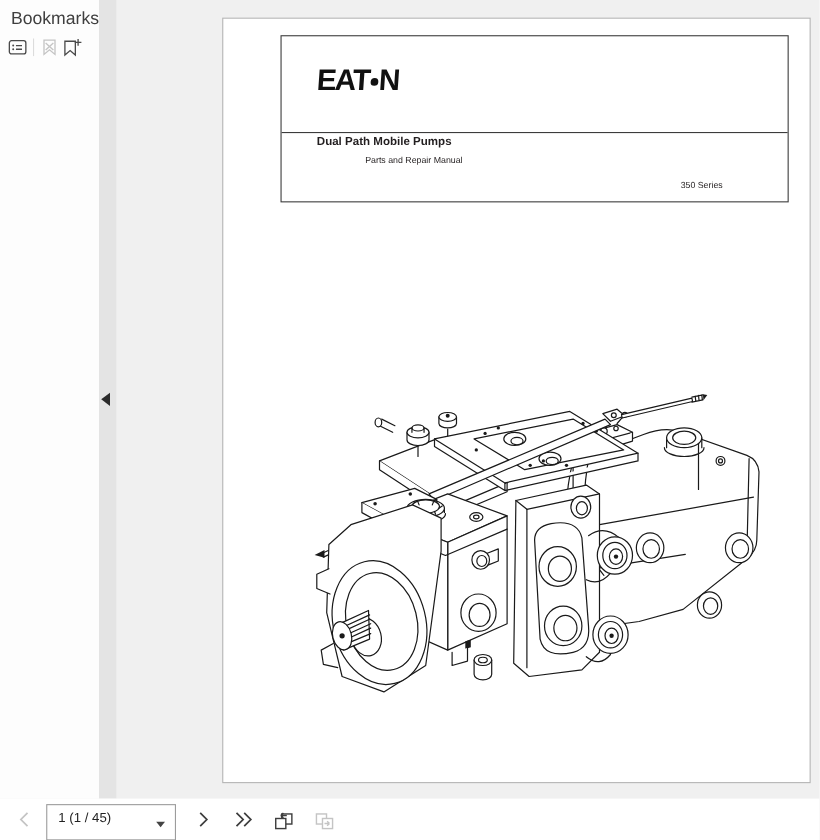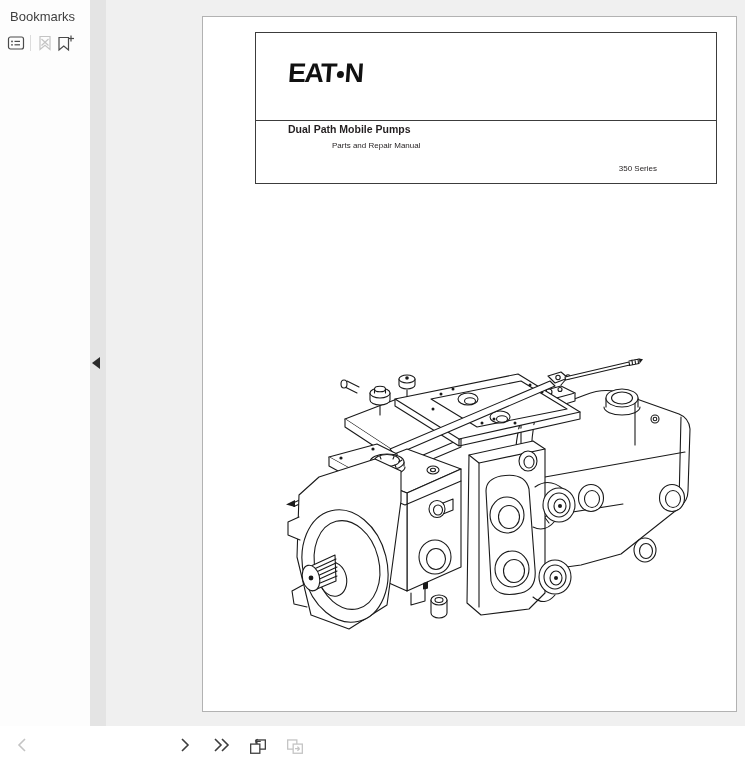--- a/index.html
+++ b/index.html
@@ -1,21 +1,21 @@
 <!DOCTYPE html>
 <html><head>
 <meta charset="utf-8">
 <style>
   * { margin:0; padding:0; box-sizing:border-box; }
   html,body { width:745px; height:764px; overflow:hidden; }
   body { position:relative; background:#f0f0f0; font-family:"Liberation Sans", sans-serif; }
 
   
   .sidebar { position:absolute; left:0; top:0; width:90px; height:726px; background:#fdfdfd; }
-  .sidebar-title { position:absolute; left:10px; top:9px; font-size:13px; color:#3f3f3f; }
+  .sidebar-title { position:absolute; left:10px; top:9px; font-size:16px; color:#3f3f3f; }
   .sidebar-toolbar { position:absolute; left:6px; top:33px; height:20px; display:flex; align-items:center; }
   .sb-btn { width:20px; height:20px; display:flex; align-items:center; justify-content:center; cursor:pointer; }
   .sb-sep { width:1px; height:16px; background:#dcdcdc; margin:0 4px; }
 
   
   .strip { position:absolute; left:90px; top:0; width:16px; height:726px; background:#e4e4e4; }
   .collapse-handle { position:absolute; left:2px; top:357px; width:0; height:0;
     border-top:6px solid transparent; border-bottom:6px solid transparent; border-right:8px solid #2b2b2b; cursor:pointer; }
 
   
@@ -239,20 +239,24 @@
   </div>
 </div>
 
 <div class="nav-toolbar">
   <div class="nav-btn" style="left:12px;">
     <svg width="20" height="20" viewBox="0 0 20 20">
       <polyline points="12,4 6,10 12,16" fill="none" stroke="#c4c4c4" stroke-width="1.6"></polyline>
     </svg>
   </div>
 
+  <div class="combo">
+    <div class="combo-value">1 (1 / 45)</div>
+    <div class="combo-caret"></div>
+  </div>
 
   <div class="nav-btn" style="left:174px;">
     <svg width="20" height="20" viewBox="0 0 20 20">
       <polyline points="7,4 13,10 7,16" fill="none" stroke="#3d3d3d" stroke-width="1.6"></polyline>
     </svg>
   </div>
   <div class="nav-btn" style="left:210px;">
     <svg width="22" height="20" viewBox="0 0 22 20">
       <polyline points="5,4 11,10 5,16" fill="none" stroke="#3d3d3d" stroke-width="1.6"></polyline>
       <polyline points="12,4 18,10 12,16" fill="none" stroke="#3d3d3d" stroke-width="1.6"></polyline>

